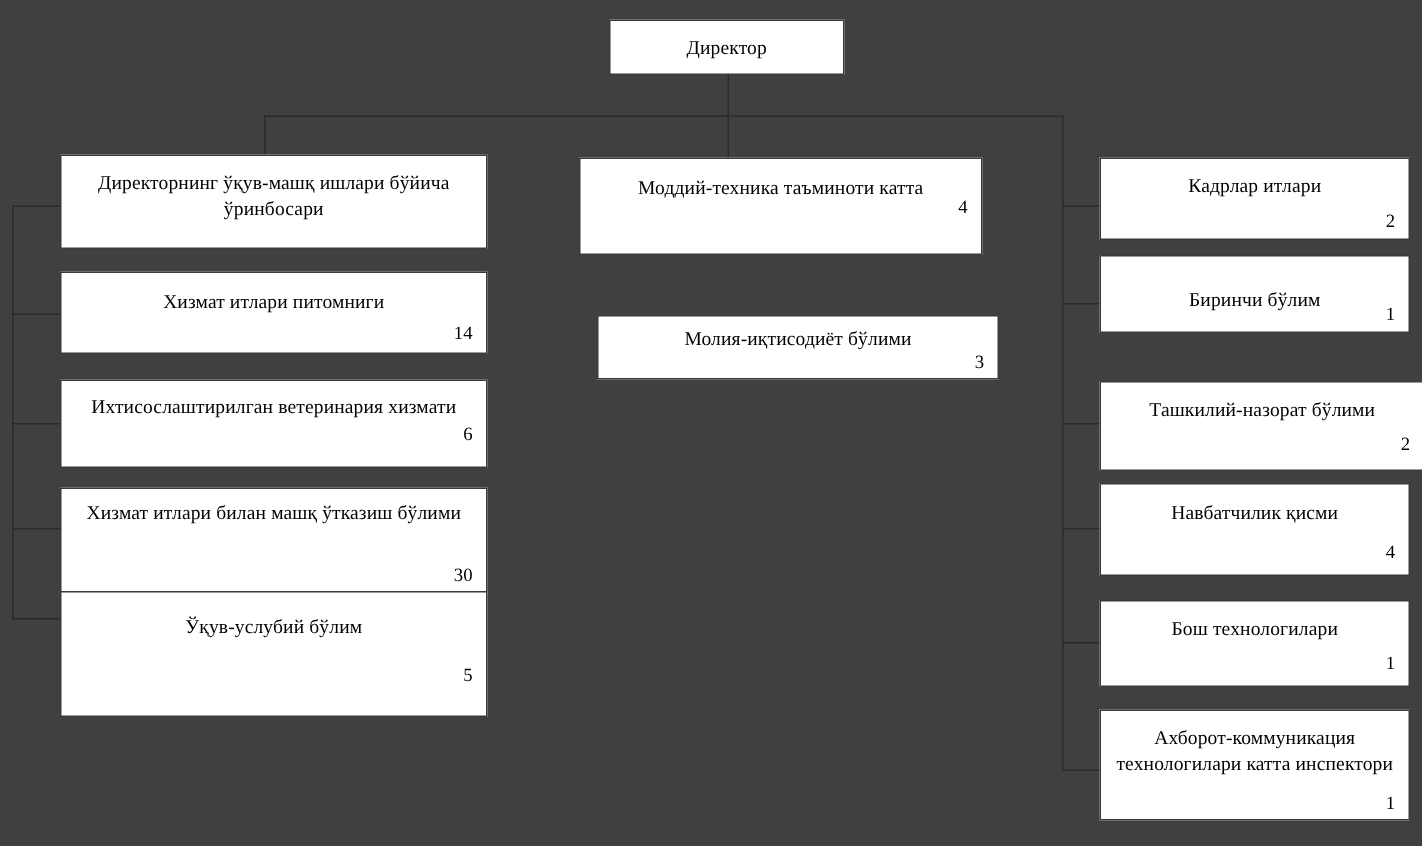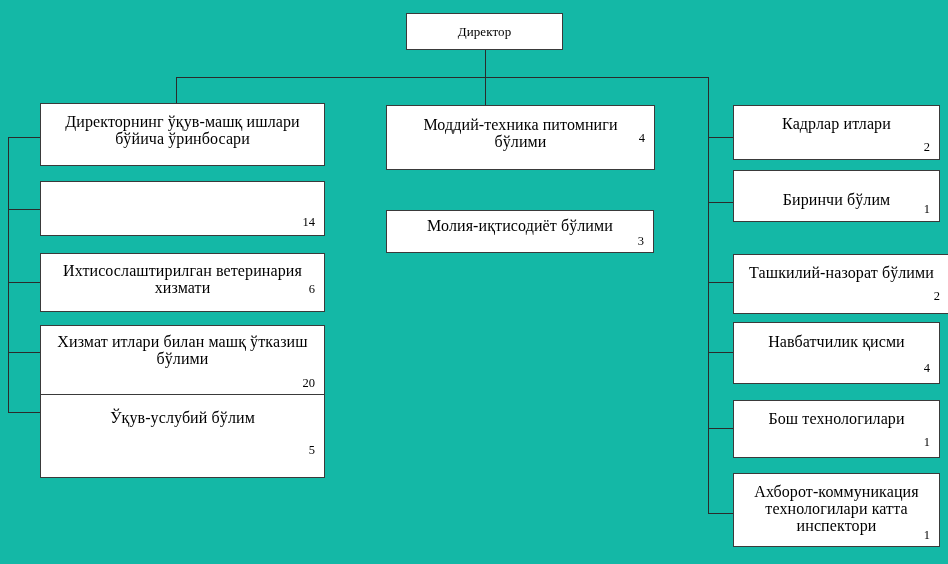--- a/index.html
+++ b/index.html
@@ -8,34 +8,34 @@
     background: #ffffff;
   }
   body {
     font-family: "Liberation Serif", "DejaVu Serif", serif;
     color: #000000;
   }
   #chart-root {
     position: relative;
     width: 948px;
     height: 564px;
-    background: #14b8a6;
+    background: #404040;
     overflow: hidden;
   }
   .node {
     position: absolute;
     box-sizing: border-box;
     border: 1px solid #3a3a3a;
     background: #ffffff;
     padding: 6px 10px 4px 10px;
   }
   .node-label {
     display: block;
     text-align: center;
-    font-size: 16px;
+    font-size: 13px;
     line-height: 17px;
     letter-spacing: 0.1px;
     white-space: pre-line;
   }
   .node-count {
     position: absolute;
     right: 9px;
     font-size: 12.5px;
     line-height: 15px;
     text-align: right;
@@ -85,44 +85,45 @@
   <div class="node node-root" style="left:406px; top:13px; width:157px; height:37px; padding-top:9px;">
     <span class="node-label">Директор</span>
   </div>
 
   <div class="node" style="left:40px; top:103px; width:285px; height:63px; padding-top:9px;">
     <span class="node-label">Директорнинг ўқув-машқ ишлари бўйича ўринбосари</span>
     <span class="node-count" style="bottom:4px;"></span>
   </div>
 
   <div class="node" style="left:40px; top:181px; width:285px; height:55px; padding-top:10px;">
+    <span class="node-label">Хизмат итлари питомниги</span>
     <span class="node-count" style="bottom:5px;margin-top:27px;">14</span>
   </div>
 
   <div class="node" style="left:40px; top:253px; width:285px; height:59px; padding-top:8px;">
     <span class="node-label">Ихтисослаштирилган ветеринария хизмати</span>
     <span class="node-count" style="bottom:14px;">6</span>
   </div>
 
   <div class="node" style="left:40px; top:325px; width:285px; height:72px; padding-top:7px; padding-left:4px; padding-right:4px;">
     <span class="node-label">Хизмат итлари билан машқ ўтказиш бўлими</span>
-    <span class="node-count" style="bottom:5px;">20</span>
+    <span class="node-count" style="bottom:5px;">30</span>
   </div>
 
   <div class="node" style="left:40px; top:394px; width:285px; height:84px; padding-top:14px;">
     <span class="node-label">Ўқув-услубий бўлим</span>
     <span class="node-count" style="bottom:19px;">5</span>
   </div>
 
   <div class="node" style="left:386px; top:105px; width:269px; height:65px; padding-top:10px;">
-    <span class="node-label">Моддий-техника питомниги бўлими</span>
+    <span class="node-label">Моддий-техника таъминоти катта</span>
     <span class="node-count" style="bottom:23px;">4</span>
   </div>
 
-  <div class="node" style="left:386px; top:210px; width:268px; height:43px; padding-top:6px;">
+  <div class="node" style="left:398px; top:210px; width:268px; height:43px; padding-top:6px;">
     <span class="node-label">Молия-иқтисодиёт бўлими</span>
     <span class="node-count" style="bottom:3px;">3</span>
   </div>
 
   <div class="node" style="left:733px; top:105px; width:207px; height:55px; padding-top:9px;">
     <span class="node-label">Кадрлар итлари</span>
     <span class="node-count" style="bottom:4px;">2</span>
   </div>
 
   <div class="node" style="left:733px; top:170px; width:207px; height:52px; padding-top:20px;">

